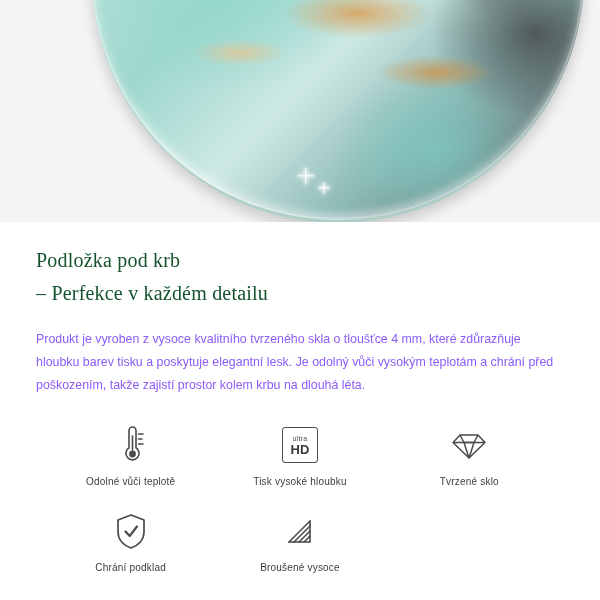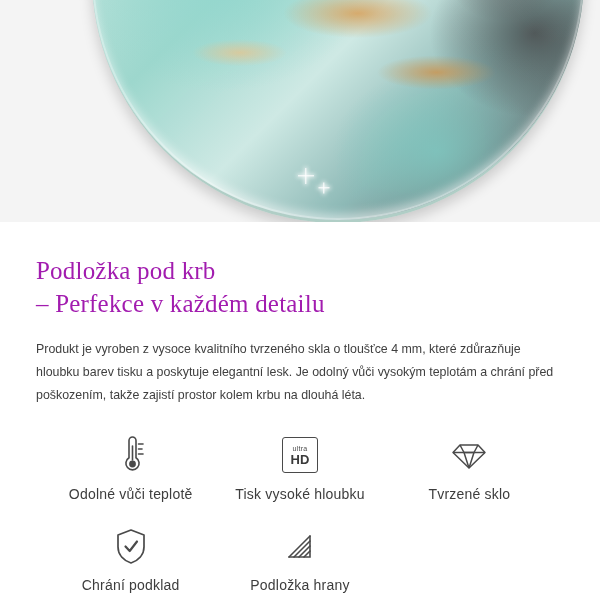--- a/index.html
+++ b/index.html
@@ -107,36 +107,36 @@
   .sparkle.s2 { left: 318px; top: 182px; width: 11px; height: 11px; }
   .sparkle.s2::before { width: 11px; }
   .sparkle.s2::after { height: 11px; }
 
   
   .content {
     padding: 18px 36px 0 36px;
   }
   .headline {
     font-family: "Liberation Serif", serif;
-    font-size: 25px;
+    font-size: 20px;
     line-height: 33px;
-    color: #a21caf;
+    color: #14532d;
     font-weight: 400;
-    margin: 14px 0 0 0;
+    margin: 4px 0 0 0;
     letter-spacing: 0.2px;
   }
   .headline .line2 {
     display: block;
     font-family: Liberation Serif, serif;
   }
   .paragraph {
     margin: 18px 0 0 0;
     font-size: 12.4px;
     line-height: 23px;
-    color: #404040;
+    color: #8b5cf6;
     max-width: 534px;
   }
 
   
   .features {
     margin-top: 26px;
     display: grid;
     grid-template-columns: repeat(3, 1fr);
     row-gap: 22px;
     padding: 0 10px;
@@ -148,21 +148,21 @@
     justify-content: flex-start;
   }
   .feature-icon {
     height: 44px;
     display: flex;
     align-items: center;
     justify-content: center;
   }
   .feature-label {
     margin-top: 9px;
-    font-size: 14px;
+    font-size: 10px;
     color: #3d3d3d;
     text-align: center;
     letter-spacing: 0.2px;
   }
   .hd-box {
     width: 34px;
     height: 34px;
     border: 1.6px solid #4a4a4a;
     border-radius: 3px;
     display: flex;
@@ -260,19 +260,19 @@
       <div class="feature">
         <div class="feature-icon">
           <svg width="42" height="40" viewBox="0 0 42 40" fill="none" stroke="#4a4a4a" stroke-width="1.6" stroke-linecap="round">
             <path d="M10 31 L31 10"></path>
             <path d="M15 31 L31 15"></path>
             <path d="M20 31 L31 20"></path>
             <path d="M25 31 L31 25"></path>
             <path d="M10 31 H31 V10"></path>
           </svg>
         </div>
-        <div class="feature-label">Podložka hrany</div>
+        <div class="feature-label">Broušené vysoce</div>
       </div>
 
 
     </div>
   </div>
 </div>
 
 </body></html>

